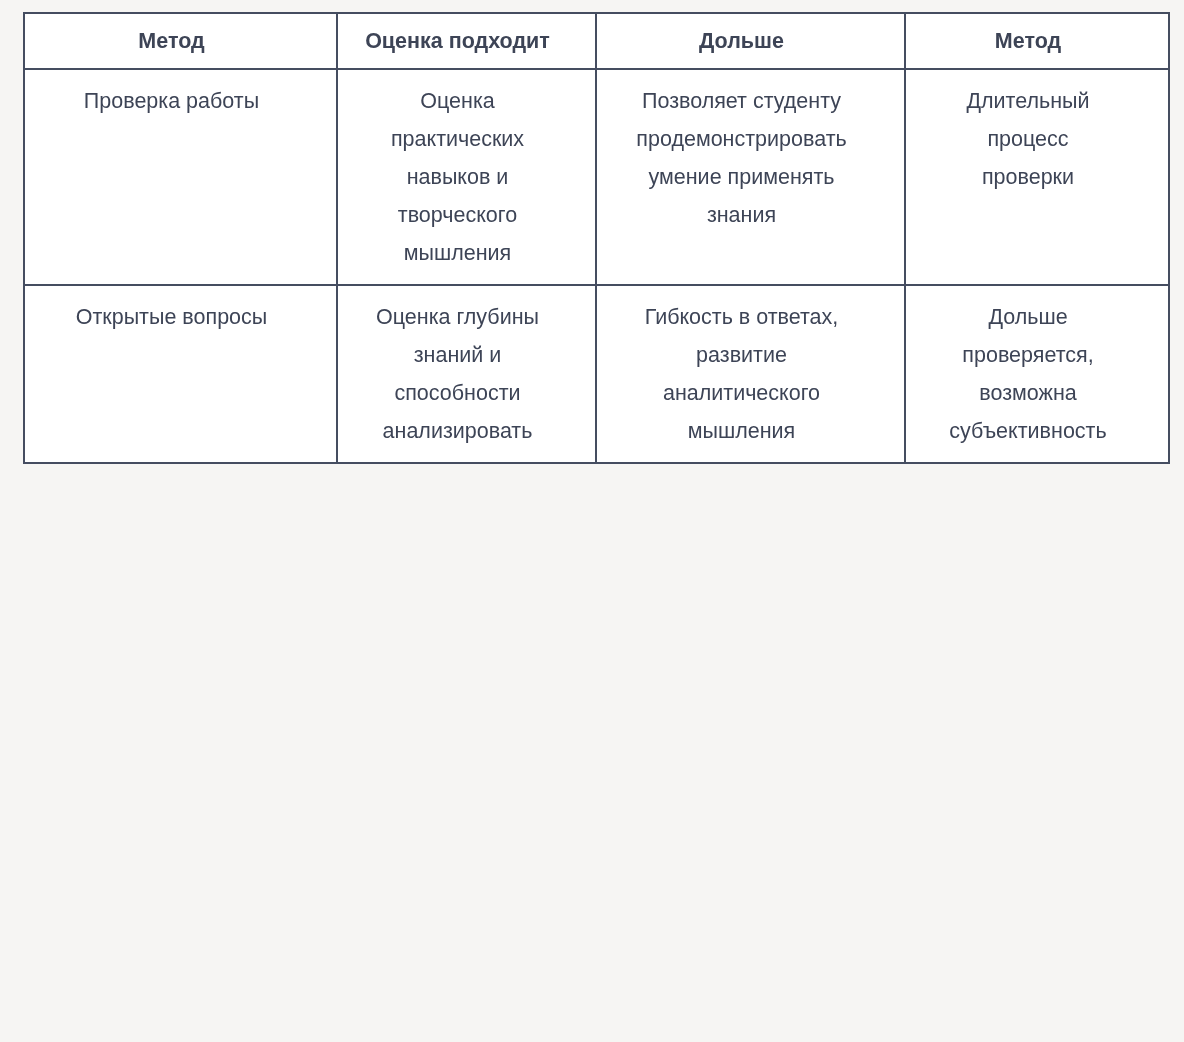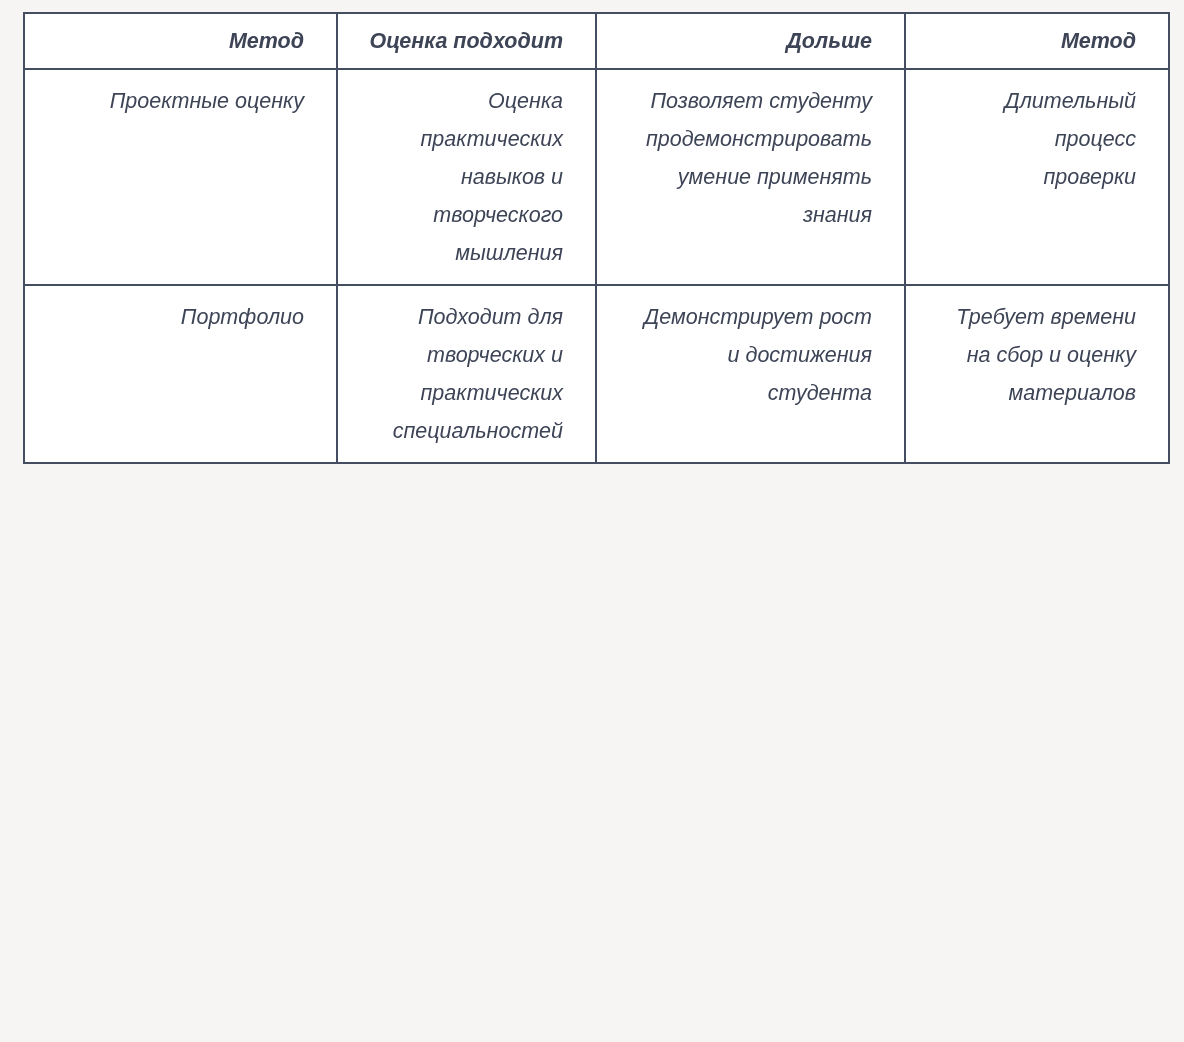--- a/index.html
+++ b/index.html
@@ -24,28 +24,27 @@
     top: 12px;
     width: 1145px;
     border-collapse: collapse;
     table-layout: fixed;
     background: #ffffff;
   }
   table.methods-table th,
   table.methods-table td {
     border: 2px solid #454d60;
     vertical-align: top;
-    text-align: right;
+    text-align: center;
     color: #3d4456;
     font-size: 21.5px;
     line-height: 38px;
     padding: 12px 32px 12px 14px;
     white-space: pre-line;
     overflow: hidden;
-    font-style: italic;
   }
   table.methods-table th {
     font-weight: bold;
     padding-top: 8px;
     padding-bottom: 8px;
   }
   col.c-method { width: 313px; }
   col.c-when   { width: 259px; }
   col.c-pros   { width: 309px; }
   col.c-cons   { width: 264px; }
@@ -64,42 +63,44 @@
     <thead>
       <tr>
         <th>Метод</th>
         <th>Оценка подходит</th>
         <th>Дольше</th>
         <th>Метод</th>
       </tr>
     </thead>
     <tbody>
       <tr>
-        <td>Проектные оценку</td>
+        <td>Проверка работы</td>
         <td>Оценка
 практических
 навыков и
 творческого
 мышления</td>
         <td>Позволяет студенту
 продемонстрировать
 умение применять
 знания</td>
         <td>Длительный
 процесс
 проверки</td>
       </tr>
       <tr>
-        <td>Портфолио</td>
-        <td>Подходит для
-творческих и
-практических
-специальностей</td>
-        <td>Демонстрирует рост
-и достижения
-студента</td>
-        <td>Требует времени
-на сбор и оценку
-материалов</td>
+        <td>Открытые вопросы</td>
+        <td>Оценка глубины
+знаний и
+способности
+анализировать</td>
+        <td>Гибкость в ответах,
+развитие
+аналитического
+мышления</td>
+        <td>Дольше
+проверяется,
+возможна
+субъективность</td>
       </tr>
     </tbody>
   </table>
 </div>
 
 </body></html>

